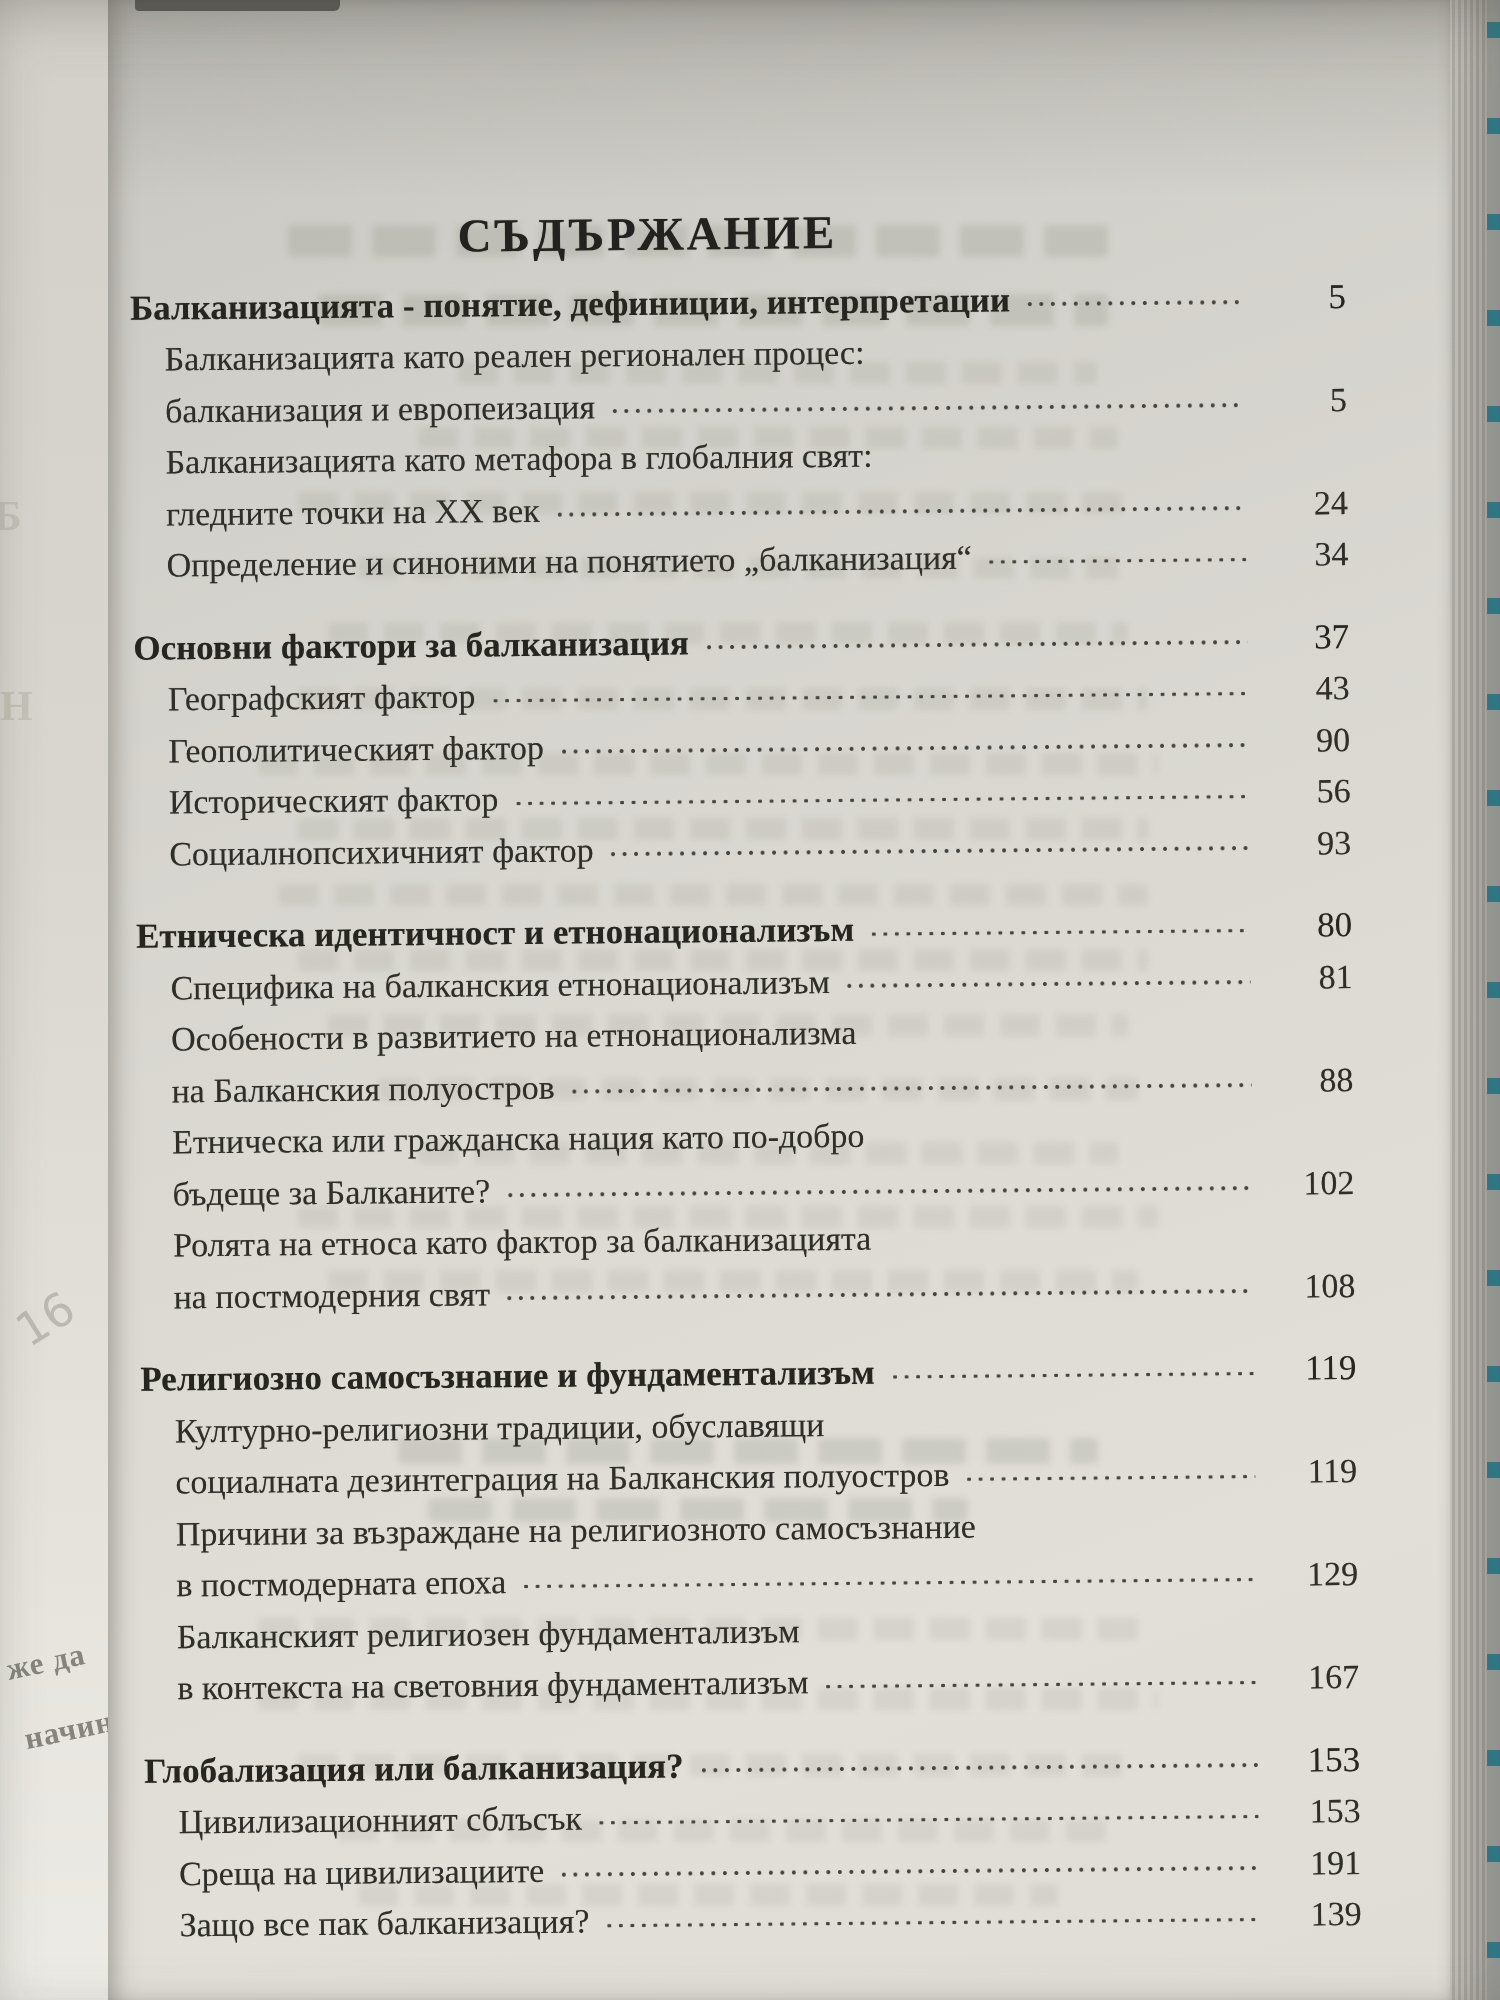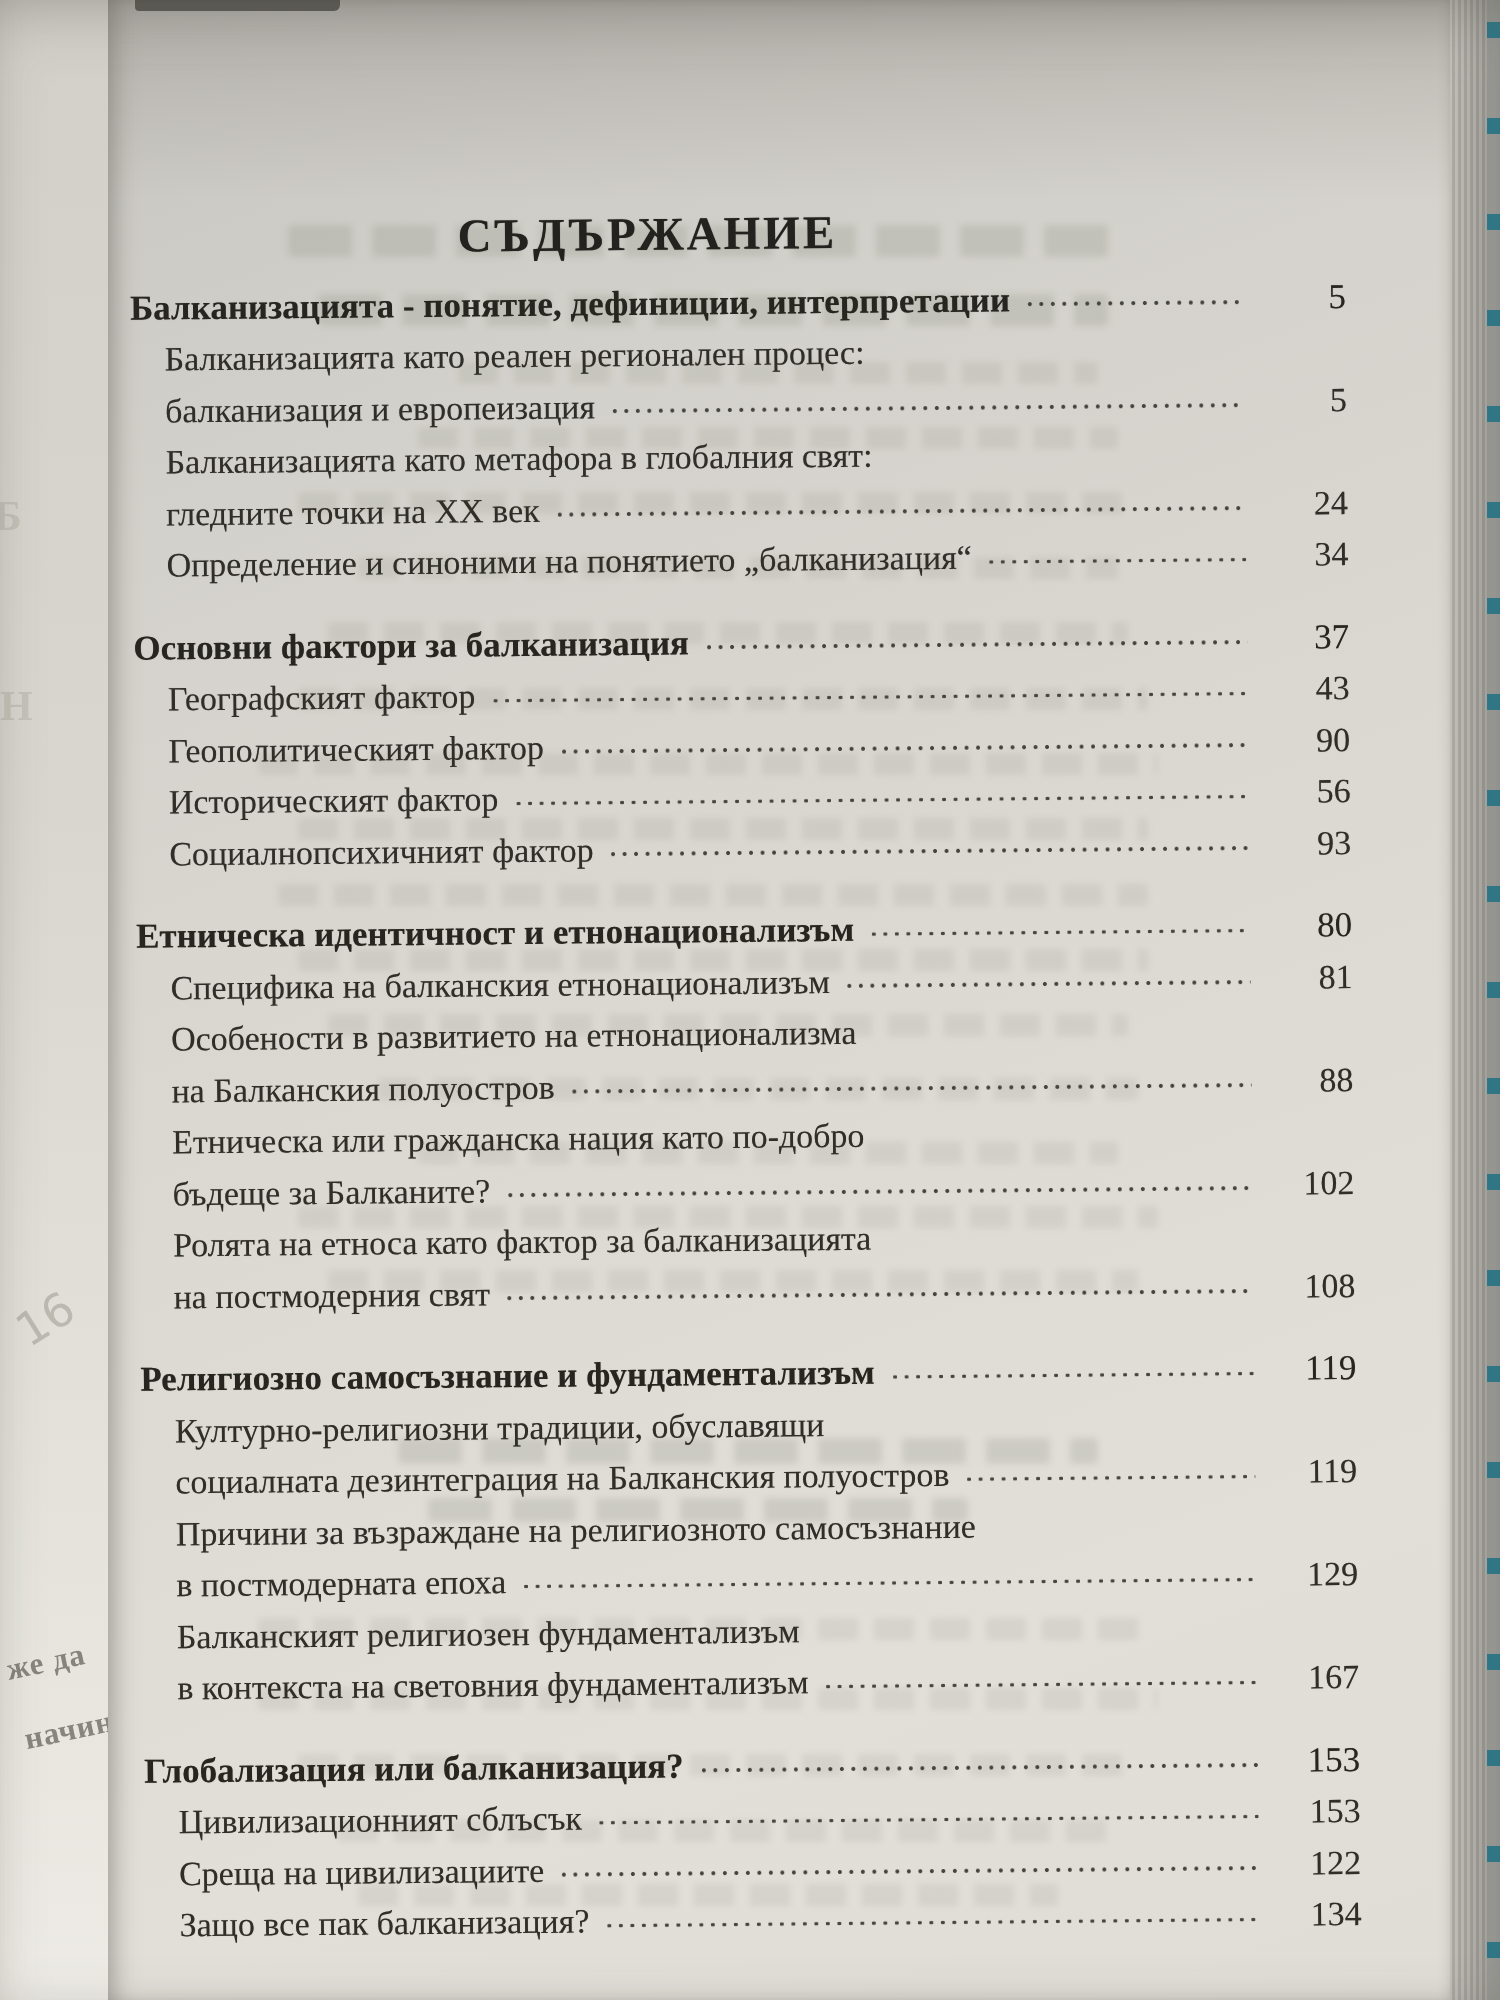--- a/index.html
+++ b/index.html
@@ -265,24 +265,24 @@
     <span class="pg">153</span>
   </div>
         <div class="row sub">
     <span class="t">Цивилизационният сблъсък</span>
     <span class="leader"></span>
     <span class="pg">153</span>
   </div>
         <div class="row sub">
     <span class="t">Среща на цивилизациите</span>
     <span class="leader"></span>
-    <span class="pg">122</span>
+    <span class="pg">191</span>
   </div>
         <div class="row sub">
     <span class="t">Защо все пак балканизация?</span>
     <span class="leader"></span>
-    <span class="pg">134</span>
+    <span class="pg">139</span>
   </div>
       </div>
   </div>
 
   <div class="vignette"></div>
 </div>
 
 </body></html>

